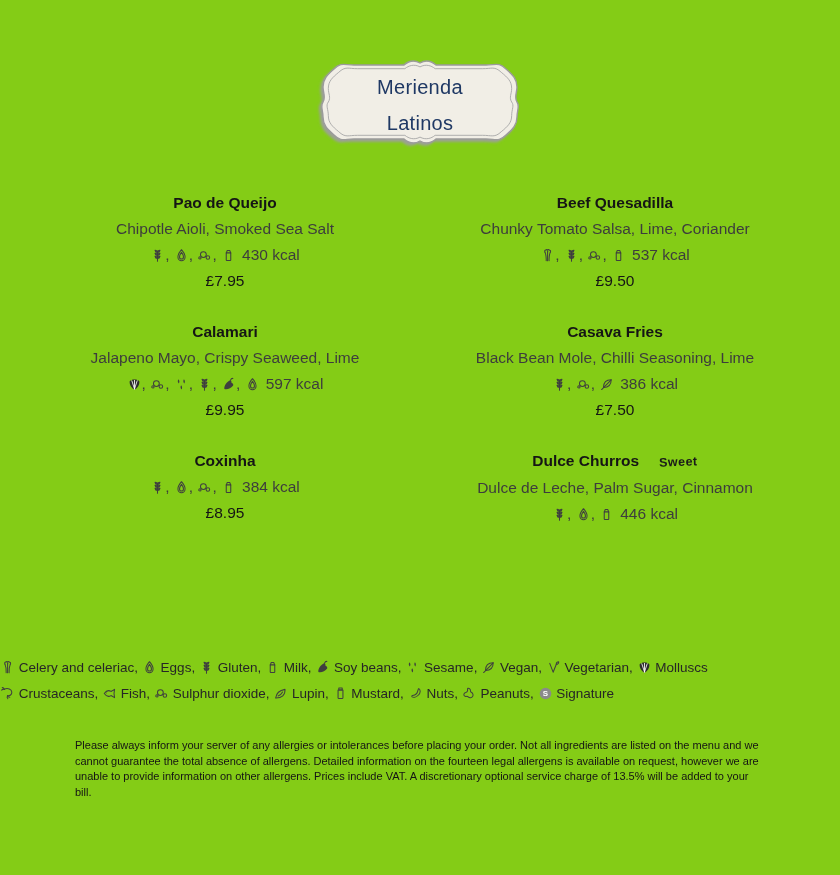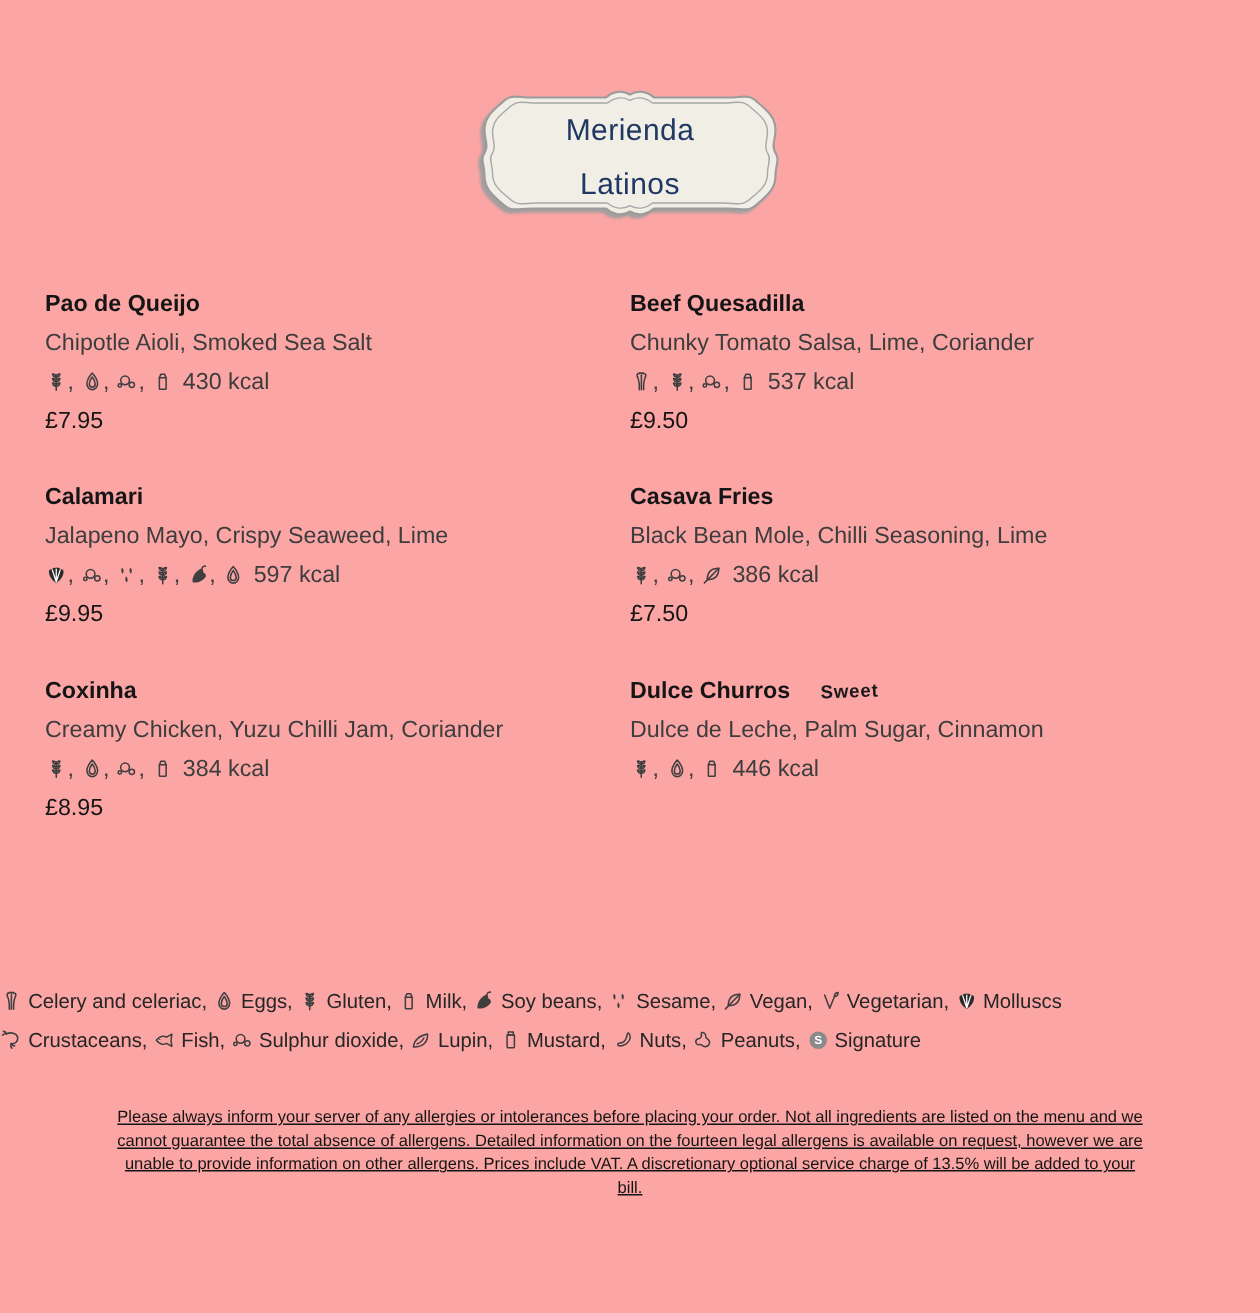--- a/index.html
+++ b/index.html
@@ -1,56 +1,56 @@
 <!DOCTYPE html>
 <html><head>
 <meta charset="utf-8">
 <style>
   html,body { margin:0; padding:0; background:#ffffff; }
   .page {
     position:relative; width:840px; height:875px; overflow:hidden;
-    font-family:"Liberation Sans", sans-serif; background:#fca5a5;
+    font-family:"Liberation Sans", sans-serif; background:#84cc16;
   }
 
   
   .badge { position:absolute; top:56px; left:50%; transform:translateX(-50%); width:220px; height:92px; }
   .badge svg { display:block; }
   .badge-text {
     position:absolute; top:13px; left:0; right:0; text-align:center;
     color:#1f3864; font-size:20px; line-height:36px; letter-spacing:.3px;
   }
 
   
   .menu-grid {
     position:absolute; top:190px; left:30px; width:780px;
     display:grid; grid-template-columns:1fr 1fr; row-gap:25px;
   }
-  .menu-item { text-align:left; font-size:15.5px; line-height:26px; color:#3d3d3d; }
+  .menu-item { text-align:center; font-size:15.5px; line-height:26px; color:#3d3d3d; }
   .item-name { font-weight:bold; color:#151515; }
   .item-tag {
     display:inline-block; margin-left:20px; font-size:12.5px; font-weight:600;
     color:#1a1a1a; transform:rotate(-2deg); letter-spacing:.5px;
   }
   .item-price { font-weight:normal; color:#151515; }
   .kcal { margin-left:6px; }
 
   
   .al-icon { display:inline-block; }
   .al-icon svg { width:15px; height:15px; vertical-align:-2.5px; }
 
   
   .legend {
     position:absolute; top:655px; left:0; width:840px; text-align:left;
     font-size:13.5px; line-height:26px; color:#262626;
   }
 
   
   .disclaimer {
-    position:absolute; top:738px; left:75px; width:690px; text-align:center;
-    font-size:11px; line-height:15.6px; color:#141414;text-decoration:underline;
+    position:absolute; top:738px; left:75px; width:690px; text-align:left;
+    font-size:11px; line-height:15.6px; color:#141414;
   }
 </style>
 </head>
 <body>
 
 <div class="page">
 
   <div class="badge">
     <svg width="220" height="92" viewBox="-4 -4 220 92">
       <defs>
@@ -167,21 +167,20 @@
               <circle cx="11.6" cy="10.2" r="1.9"></circle>
               <circle cx="3.1" cy="10.6" r="1.2"></circle>
             </svg></span>, <span class="al-icon"><svg viewBox="0 0 16 16" stroke="#3f3f3f" fill="none" stroke-width="1.1" stroke-linecap="round" stroke-linejoin="round">
               <path d="M13 3C7.8 3 4.8 6 4.8 11.2 10 11.2 13 8.2 13 3Z"></path>
               <path d="M2.8 13.4 13 3"></path>
             </svg></span><span class="kcal">386 kcal</span></div>
         <div class="item-price">£7.50</div>
       </div>
       <div class="menu-item">
         <div class="item-name">Coxinha</div>
-        <div class="item-desc">Creamy Chicken, Yuzu Chilli Jam, Coriander</div>
         <div class="item-allergens"><span class="al-icon"><svg viewBox="0 0 16 16" stroke="#3f3f3f" fill="none" stroke-width="1.1" stroke-linecap="round" stroke-linejoin="round">
               <path d="M8 14V3.2"></path>
               <path d="M8 4.8C6.8 4.8 5.6 4 5.4 2.5 6.8 2.5 7.9 3.4 8 4.8Z"></path>
               <path d="M8 4.8C9.2 4.8 10.4 4 10.6 2.5 9.2 2.5 8.1 3.4 8 4.8Z"></path>
               <path d="M8 8C6.8 8 5.6 7.2 5.4 5.7 6.8 5.7 7.9 6.6 8 8Z"></path>
               <path d="M8 8C9.2 8 10.4 7.2 10.6 5.7 9.2 5.7 8.1 6.6 8 8Z"></path>
               <path d="M8 11.2C6.8 11.2 5.6 10.4 5.4 8.9 6.8 8.9 7.9 9.8 8 11.2Z"></path>
               <path d="M8 11.2C9.2 11.2 10.4 10.4 10.6 8.9 9.2 8.9 8.1 9.8 8 11.2Z"></path>
             </svg></span>, <span class="al-icon"><svg viewBox="0 0 16 16" stroke="#3f3f3f" fill="none" stroke-width="1.1" stroke-linecap="round" stroke-linejoin="round">
               <path d="M8 1.8C5.5 4.6 4.2 7.4 4.2 9.6a3.8 4 0 0 0 7.6 0C11.8 7.4 10.5 4.6 8 1.8Z"></path>

